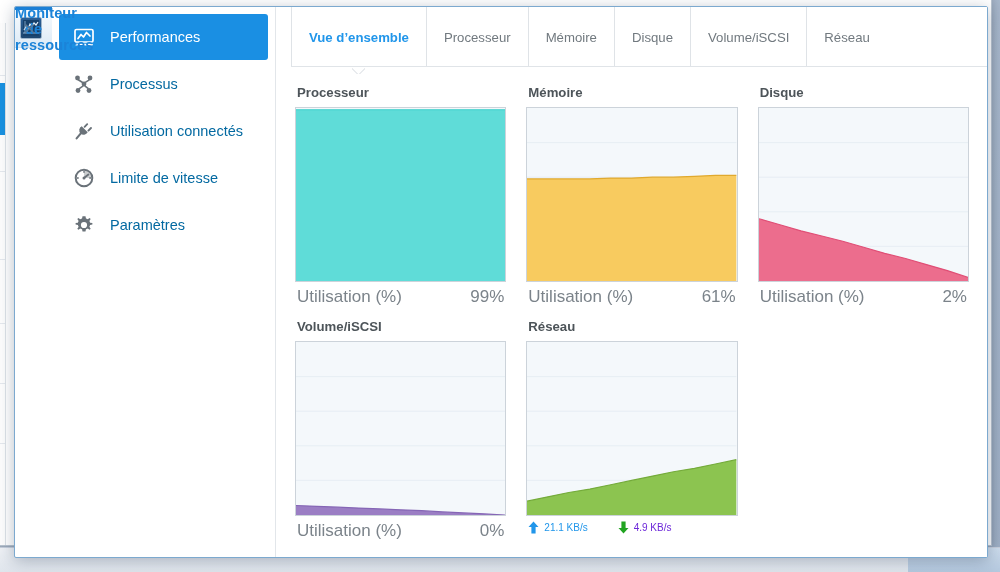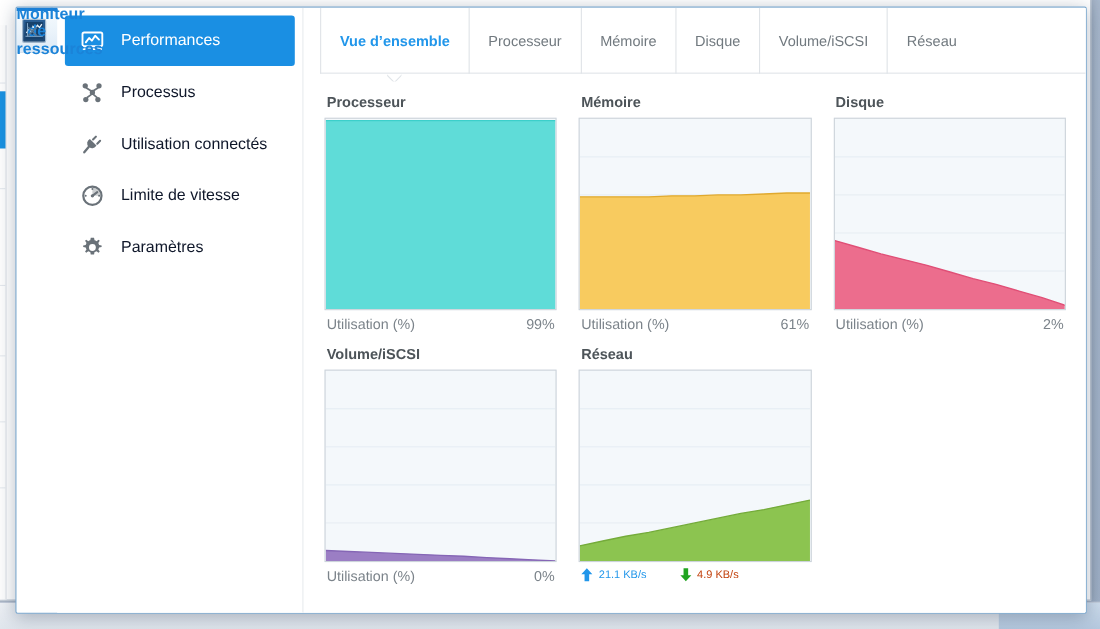--- a/index.html
+++ b/index.html
@@ -135,21 +135,21 @@
     padding-top: 6px;
     box-sizing: border-box;
   }
   .nav-item {
     display: flex;
     align-items: center;
     height: 46px;
     margin: 1px 7px;
     padding-left: 13px;
     border-radius: 3px;
-    color: #0f172a;
+    color: #0369a1;
     font-size: 14.5px;
     cursor: default;
     box-sizing: border-box;
   }
   .nav-item.active {
     background: #1a8fe3;
     color: #ffffff;
   }
   .nav-icon {
     width: 24px; height: 24px;
@@ -248,35 +248,35 @@
     border: 1px solid #ccd3da;
     box-sizing: border-box;
     overflow: hidden;
   }
   .plot svg { display: block; width: 100%; height: 100%; }
   .plot-foot {
     display: flex;
     justify-content: space-between;
     align-items: center;
     margin-top: 5px;
-    font-size: 13px;
+    font-size: 17px;
     color: #7b838a;
     padding: 0 2px;
   }
   .net-foot {
     display: flex;
     align-items: center;
     margin-top: 5px;
     font-size: 10px;
     padding: 0 2px;
     gap: 30px;
   }
   .net-stat { display: flex; align-items: center; gap: 5px; }
   .net-up { color: #2196ea; }
-  .net-down { color: #c2410c; }
+  .net-down { color: #6d28d9; }
   .net-stat svg { display: block; }
   .panel.hidden-panel { visibility: hidden; }
 </style>
 </head>
 <body>
 
 <div id="desktop">
 
   <div id="bg-window">
     <div class="bg-rail">

